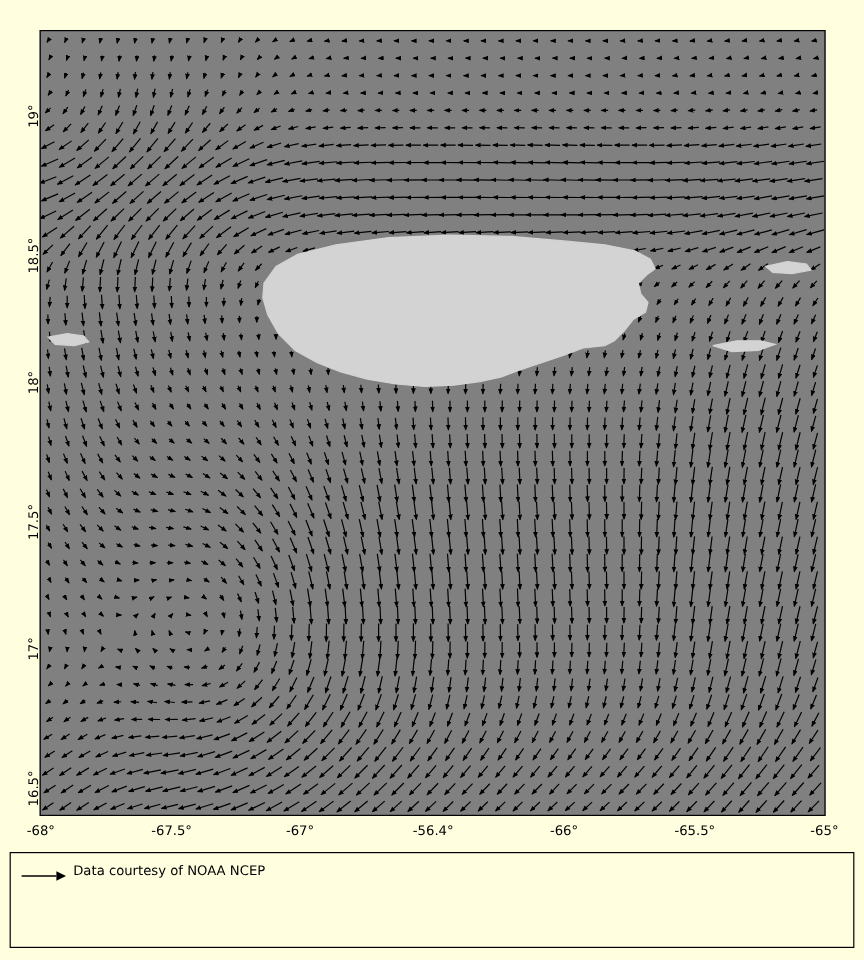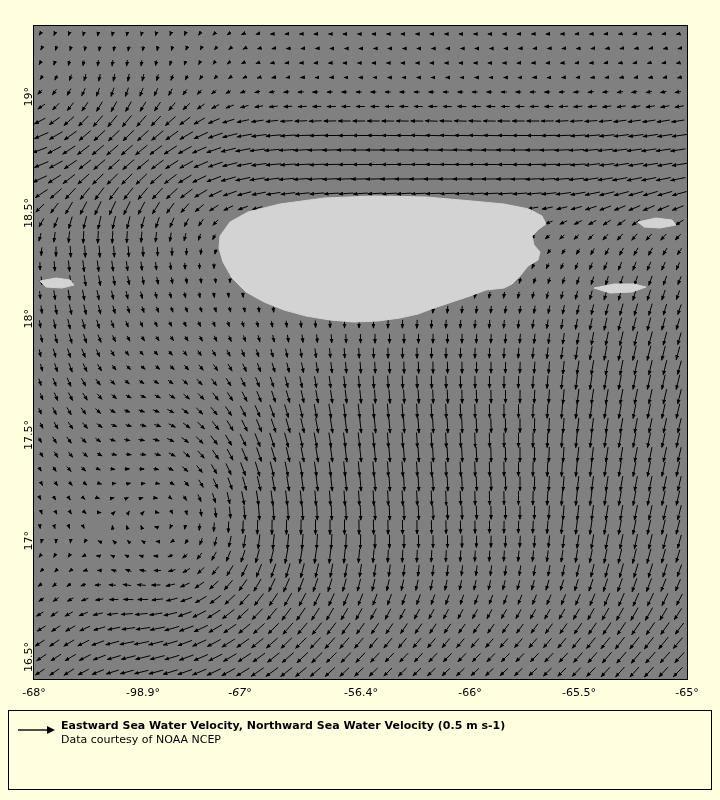--- a/index.html
+++ b/index.html
@@ -2002,32 +2002,31 @@
     </div>
 
     <div class="tick-label ytick" style="top:62px;">19°</div>
     <div class="tick-label ytick" style="top:173px;">18.5°</div>
     <div class="tick-label ytick" style="top:284px;">18°</div>
     <div class="tick-label ytick" style="top:395px;">17.5°</div>
     <div class="tick-label ytick" style="top:506px;">17°</div>
     <div class="tick-label ytick" style="top:617px;">16.5°</div>
 
     <div class="tick-label xtick" style="left:1px;">-68°</div>
-    <div class="tick-label xtick" style="left:110px;">-98.9°</div>
-    <div class="tick-label xtick" style="left:207px;font-style:italic;">-67°</div>
+    <div class="tick-label xtick" style="left:110px;">-67.5°</div>
+    <div class="tick-label xtick" style="left:217px;">-67°</div>
     <div class="tick-label xtick" style="left:328px;">-56.4°</div>
     <div class="tick-label xtick" style="left:437px;">-66°</div>
     <div class="tick-label xtick" style="left:546px;">-65.5°</div>
     <div class="tick-label xtick" style="left:654px;">-65°</div>
   </div>
 
   <div id="caption">
     <svg id="legend-arrow" viewBox="0 0 38 14">
       <line x1="1" y1="7" x2="30" y2="7" stroke="#000" stroke-width="1.4"></line>
       <polygon points="30,3 38,7 30,11" fill="#000"></polygon>
     </svg>
     <div id="caption-text">
-      <div id="caption-title">Eastward Sea Water Velocity, Northward Sea Water Velocity (0.5 m s-1)</div>
       <div class="caption-line">Data courtesy of NOAA NCEP</div>
     </div>
   </div>
 
 </div>
 
 </body></html>

